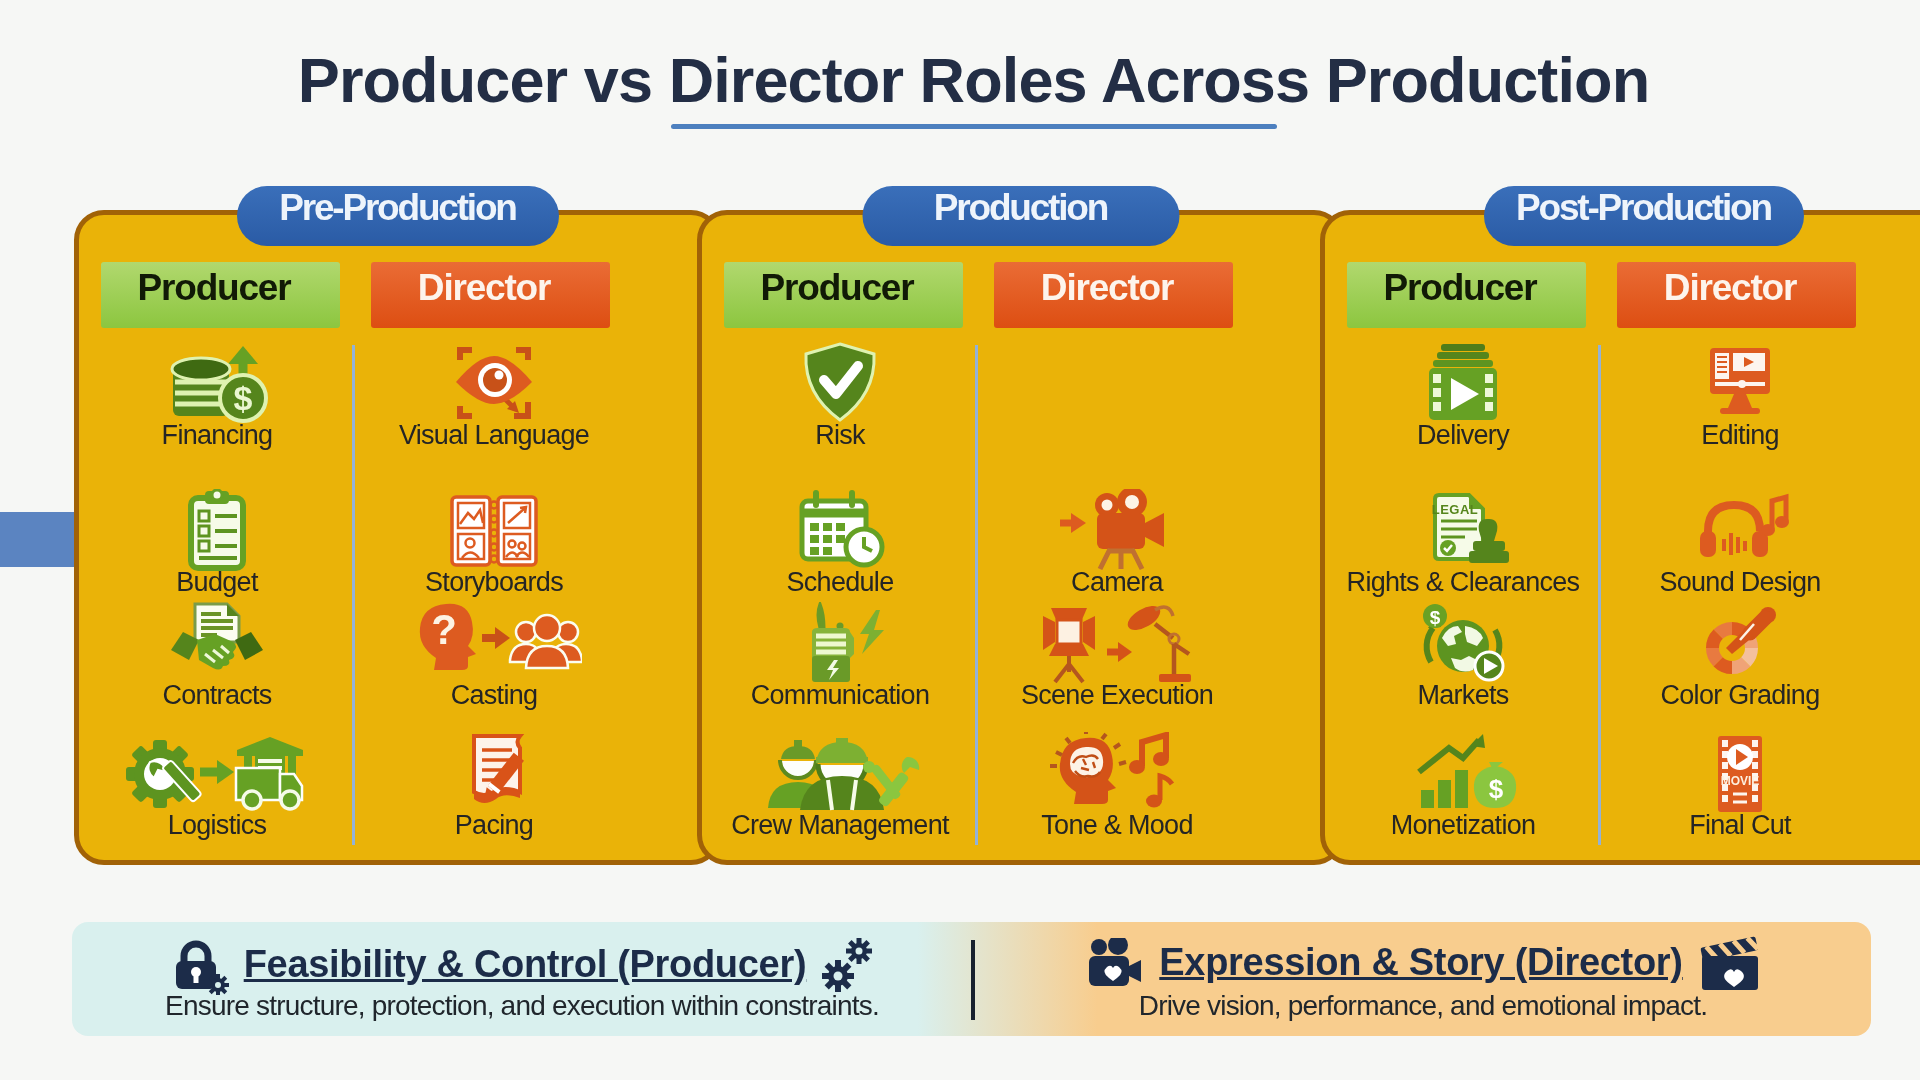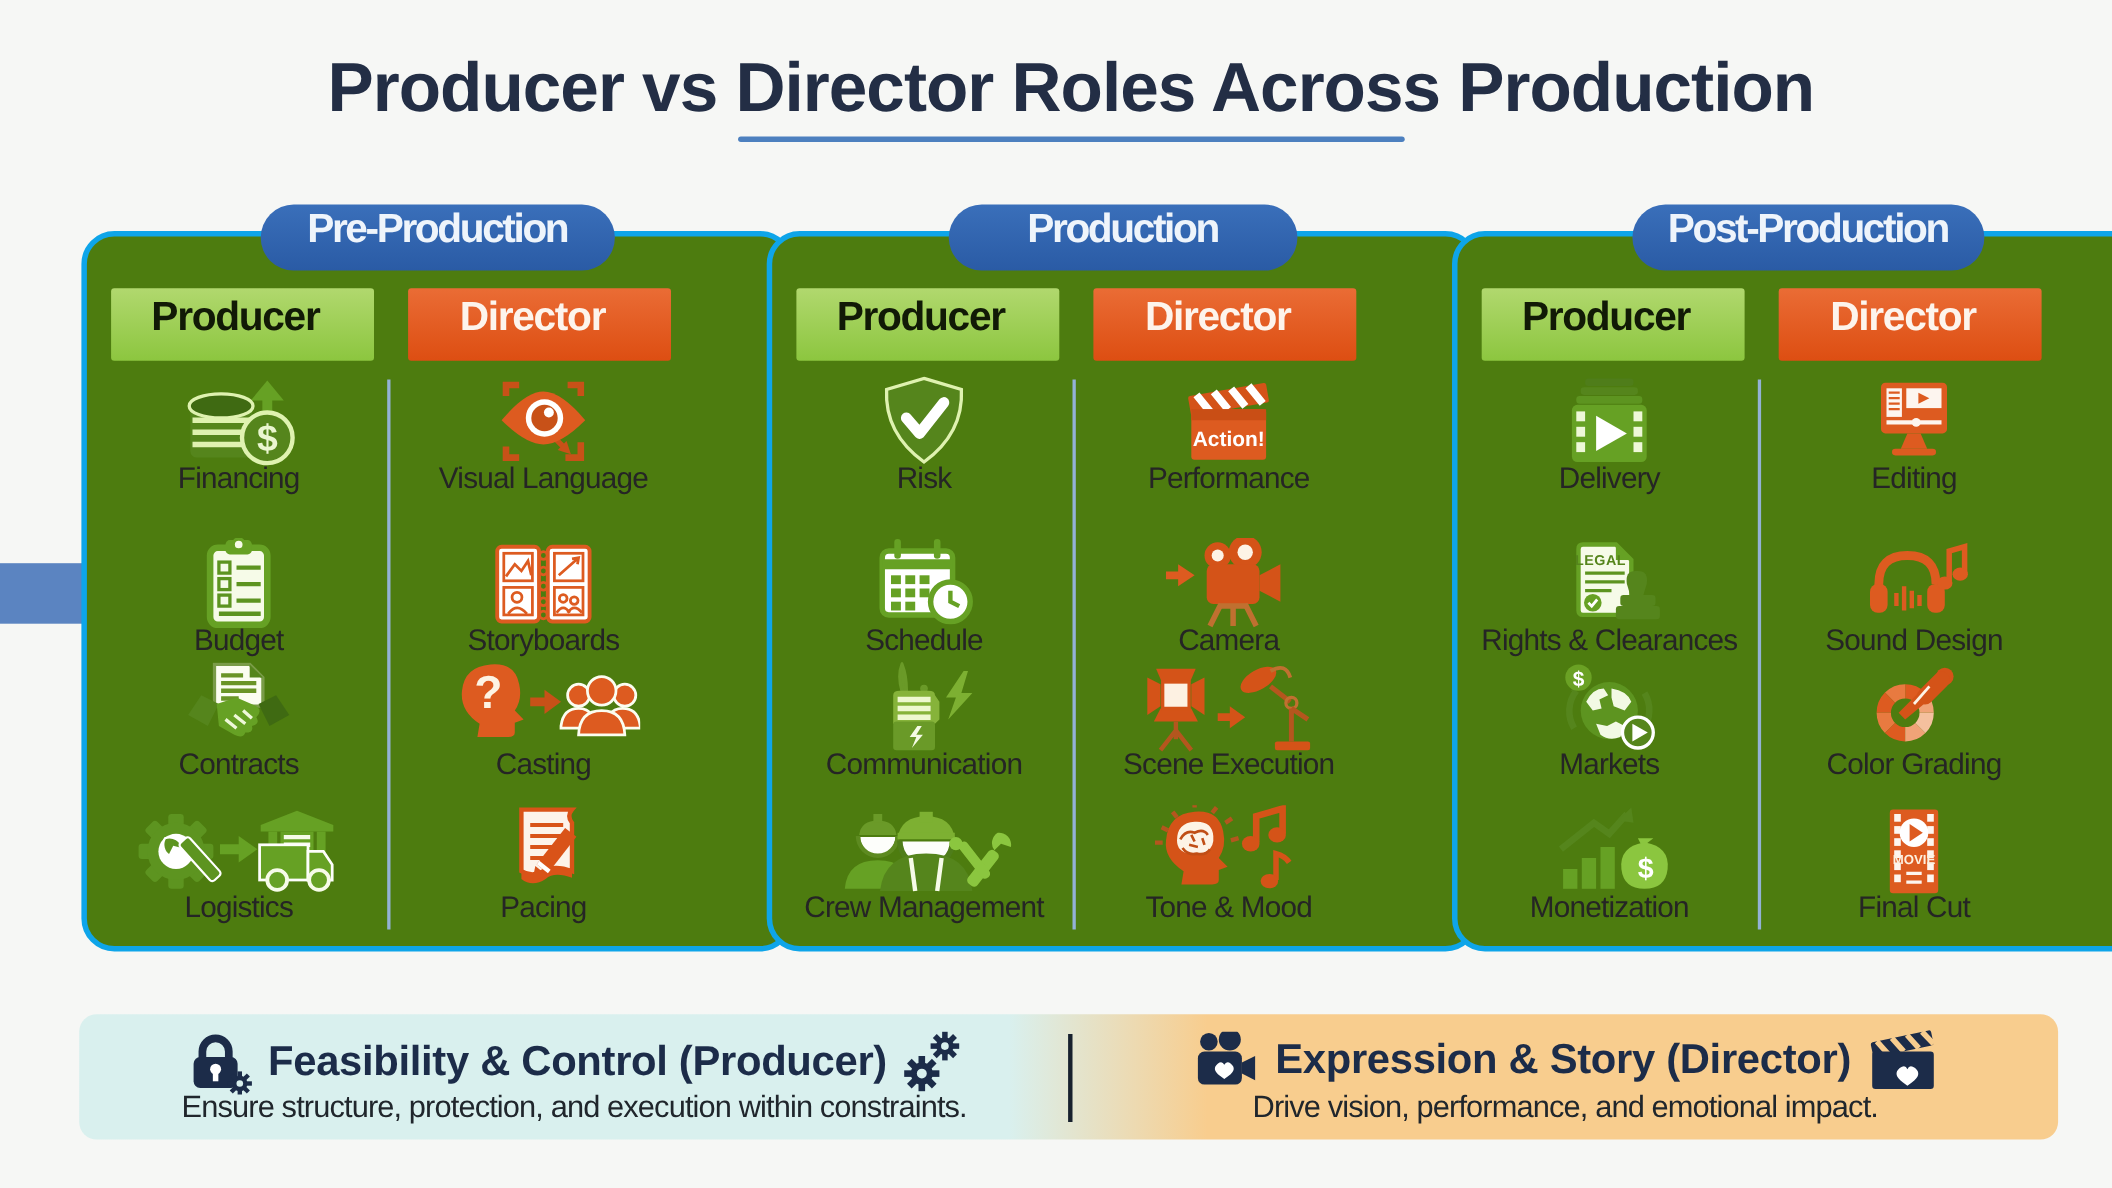--- a/index.html
+++ b/index.html
@@ -1,37 +1,37 @@
 <!DOCTYPE html>
 <html><head>
 <meta charset="utf-8">
 <style>
 * { margin:0; padding:0; box-sizing:border-box; }
 html,body { width:1920px; height:1080px; overflow:hidden; }
 body { background:#f6f7f5; font-family:"Liberation Sans", sans-serif; position:relative; }
 .band { position:absolute; left:0; top:512px; width:1920px; height:55px; background:#5b84c1; }
 h1 { position:absolute; left:0; top:44px; width:1947px; text-align:center; font-size:63px; font-weight:bold; color:#232e45; letter-spacing:-0.9px; }
 .underline { position:absolute; left:671px; top:124px; width:606px; height:5px; background:#4d80bf; border-radius:3px; }
-.panel { position:absolute; top:210px; width:647px; height:655px; background:#4d7c0f; border:5px solid #0ea5e9; border-radius:30px; }
+.panel { position:absolute; top:210px; width:647px; height:655px; background:#eab308; border:5px solid #a16207; border-radius:30px; }
 .p1 { left:74px; } .p2 { left:697px; } .p3 { left:1320px; }
 .ptitle { position:absolute; top:-29px; left:50%; transform:translateX(-50%); height:60px; line-height:44px; border-radius:30px; background:linear-gradient(180deg,#3a6fba,#2a5ba5); color:#eef4fb; font-size:37px; font-weight:bold; text-align:center; white-space:nowrap; letter-spacing:-2.2px; }
 .t1 { width:322px; } .t2 { width:317px; } .t3 { width:320px; }
 .vdiv { position:absolute; left:273px; top:130px; width:3px; height:500px; background:#93b2d6; }
 .pill { position:absolute; top:47px; width:239px; height:66px; line-height:51px; border-radius:3px; text-align:center; font-size:37px; font-weight:bold; letter-spacing:-1.2px; text-indent:-13px; }
 .pgreen { left:22px; background:linear-gradient(180deg,#b1d86e,#8cc63f); color:#111a06; }
 .porange { left:292px; background:linear-gradient(180deg,#ea6c35,#dd4e12); color:#fdf4ec; }
 .row { position:absolute; width:270px; text-align:center; }
 .cl { left:3px; } .cr { left:280px; }
 .r1 { top:127px; } .r2 { top:274px; } .r3 { top:387px; } .r4 { top:517px; }
 .row .ic { height:84px; display:flex; align-items:center; justify-content:center; }
 .row .lbl { margin-top:-6px; font-size:27px; color:#252525; line-height:30px; letter-spacing:-0.7px; }
 .banner { position:absolute; left:72px; top:922px; width:1799px; height:114px; border-radius:16px; background:linear-gradient(90deg,#d9f0ee 0%, #d9f0ee 47%, #f8cd8e 57%, #f8cd8e 100%); }
 .bdiv { position:absolute; left:899px; top:18px; width:4px; height:80px; background:#17212e; }
 .bhalf { position:absolute; top:0; height:114px; }
-.bh-title { position:absolute; top:14px; width:100%; text-align:center; font-size:38px; font-weight:bold; color:#1c2c49; white-space:nowrap; letter-spacing:-0.3px; }
+.bh-title { position:absolute; top:14px; width:100%; text-align:center; font-size:38px; font-weight:bold; color:#1c2c49; white-space:nowrap; letter-spacing:-0.3px;text-decoration:underline; }
 .bh-sub { position:absolute; top:68px; width:100%; text-align:center; font-size:28px; color:#20262c; white-space:nowrap; letter-spacing:-0.8px; }
 .bicon { display:inline-block; vertical-align:middle; }
 </style>
 </head>
 <body>
 <div class="band"></div>
 <h1>Producer vs Director Roles Across Production</h1>
 <div class="underline"></div>
 
 <div class="panel p1">
@@ -274,34 +274,20 @@
     </g>
     <g fill="#8bc63f">
       <path d="M147 25 a11 11 0 0 1 12 13 l-9 -3 l-6 6 a11 11 0 0 1 3 -16 Z"></path>
       <rect x="141" y="39" width="11" height="38" rx="4" transform="rotate(38 141 39)"></rect>
       <rect x="110" y="37" width="9" height="40" rx="4" transform="rotate(-38 110 37)"></rect>
       <circle cx="109" cy="35" r="6"></circle>
     </g>
   </svg>
       </div>
       <div class="lbl">Crew Management</div>
-    </div>
-  <div class="row cr r1">
-      <div class="ic">
-        <svg width="112" height="84" viewBox="0 0 112 84">
-    <g transform="rotate(-10 56 22)">
-      <rect x="20" y="12" width="72" height="18" rx="2" fill="#d45318"></rect>
-      <path d="M28 12 l10 18 M44 12 l10 18 M60 12 l10 18 M76 12 l10 18" stroke="#ffffff" stroke-width="7"></path>
-    </g>
-    <rect x="22" y="30" width="68" height="46" rx="3" fill="#dd5b20"></rect>
-    <rect x="22" y="30" width="68" height="10" fill="#c94e15"></rect>
-    <text x="56" y="63" font-size="19" font-weight="bold" fill="#ffffff" text-anchor="middle" font-family="Liberation Sans">Action!</text>
-  </svg>
-      </div>
-      <div class="lbl">Performance</div>
     </div>
   <div class="row cr r2">
       <div class="ic">
         <svg width="130" height="84" viewBox="0 0 130 84">
     <path d="M8 34 H22" stroke="#dd5b20" stroke-width="7"></path>
     <path d="M19 24 L34 34 L19 44 Z" fill="#dd5b20"></path>
     <circle cx="55" cy="16" r="12" fill="#d45318"></circle>
     <circle cx="55" cy="16" r="5.5" fill="#fdf3e6"></circle>
     <circle cx="80" cy="13" r="15" fill="#d45318"></circle>
     <circle cx="80" cy="13" r="7" fill="#fdf3e6"></circle>

